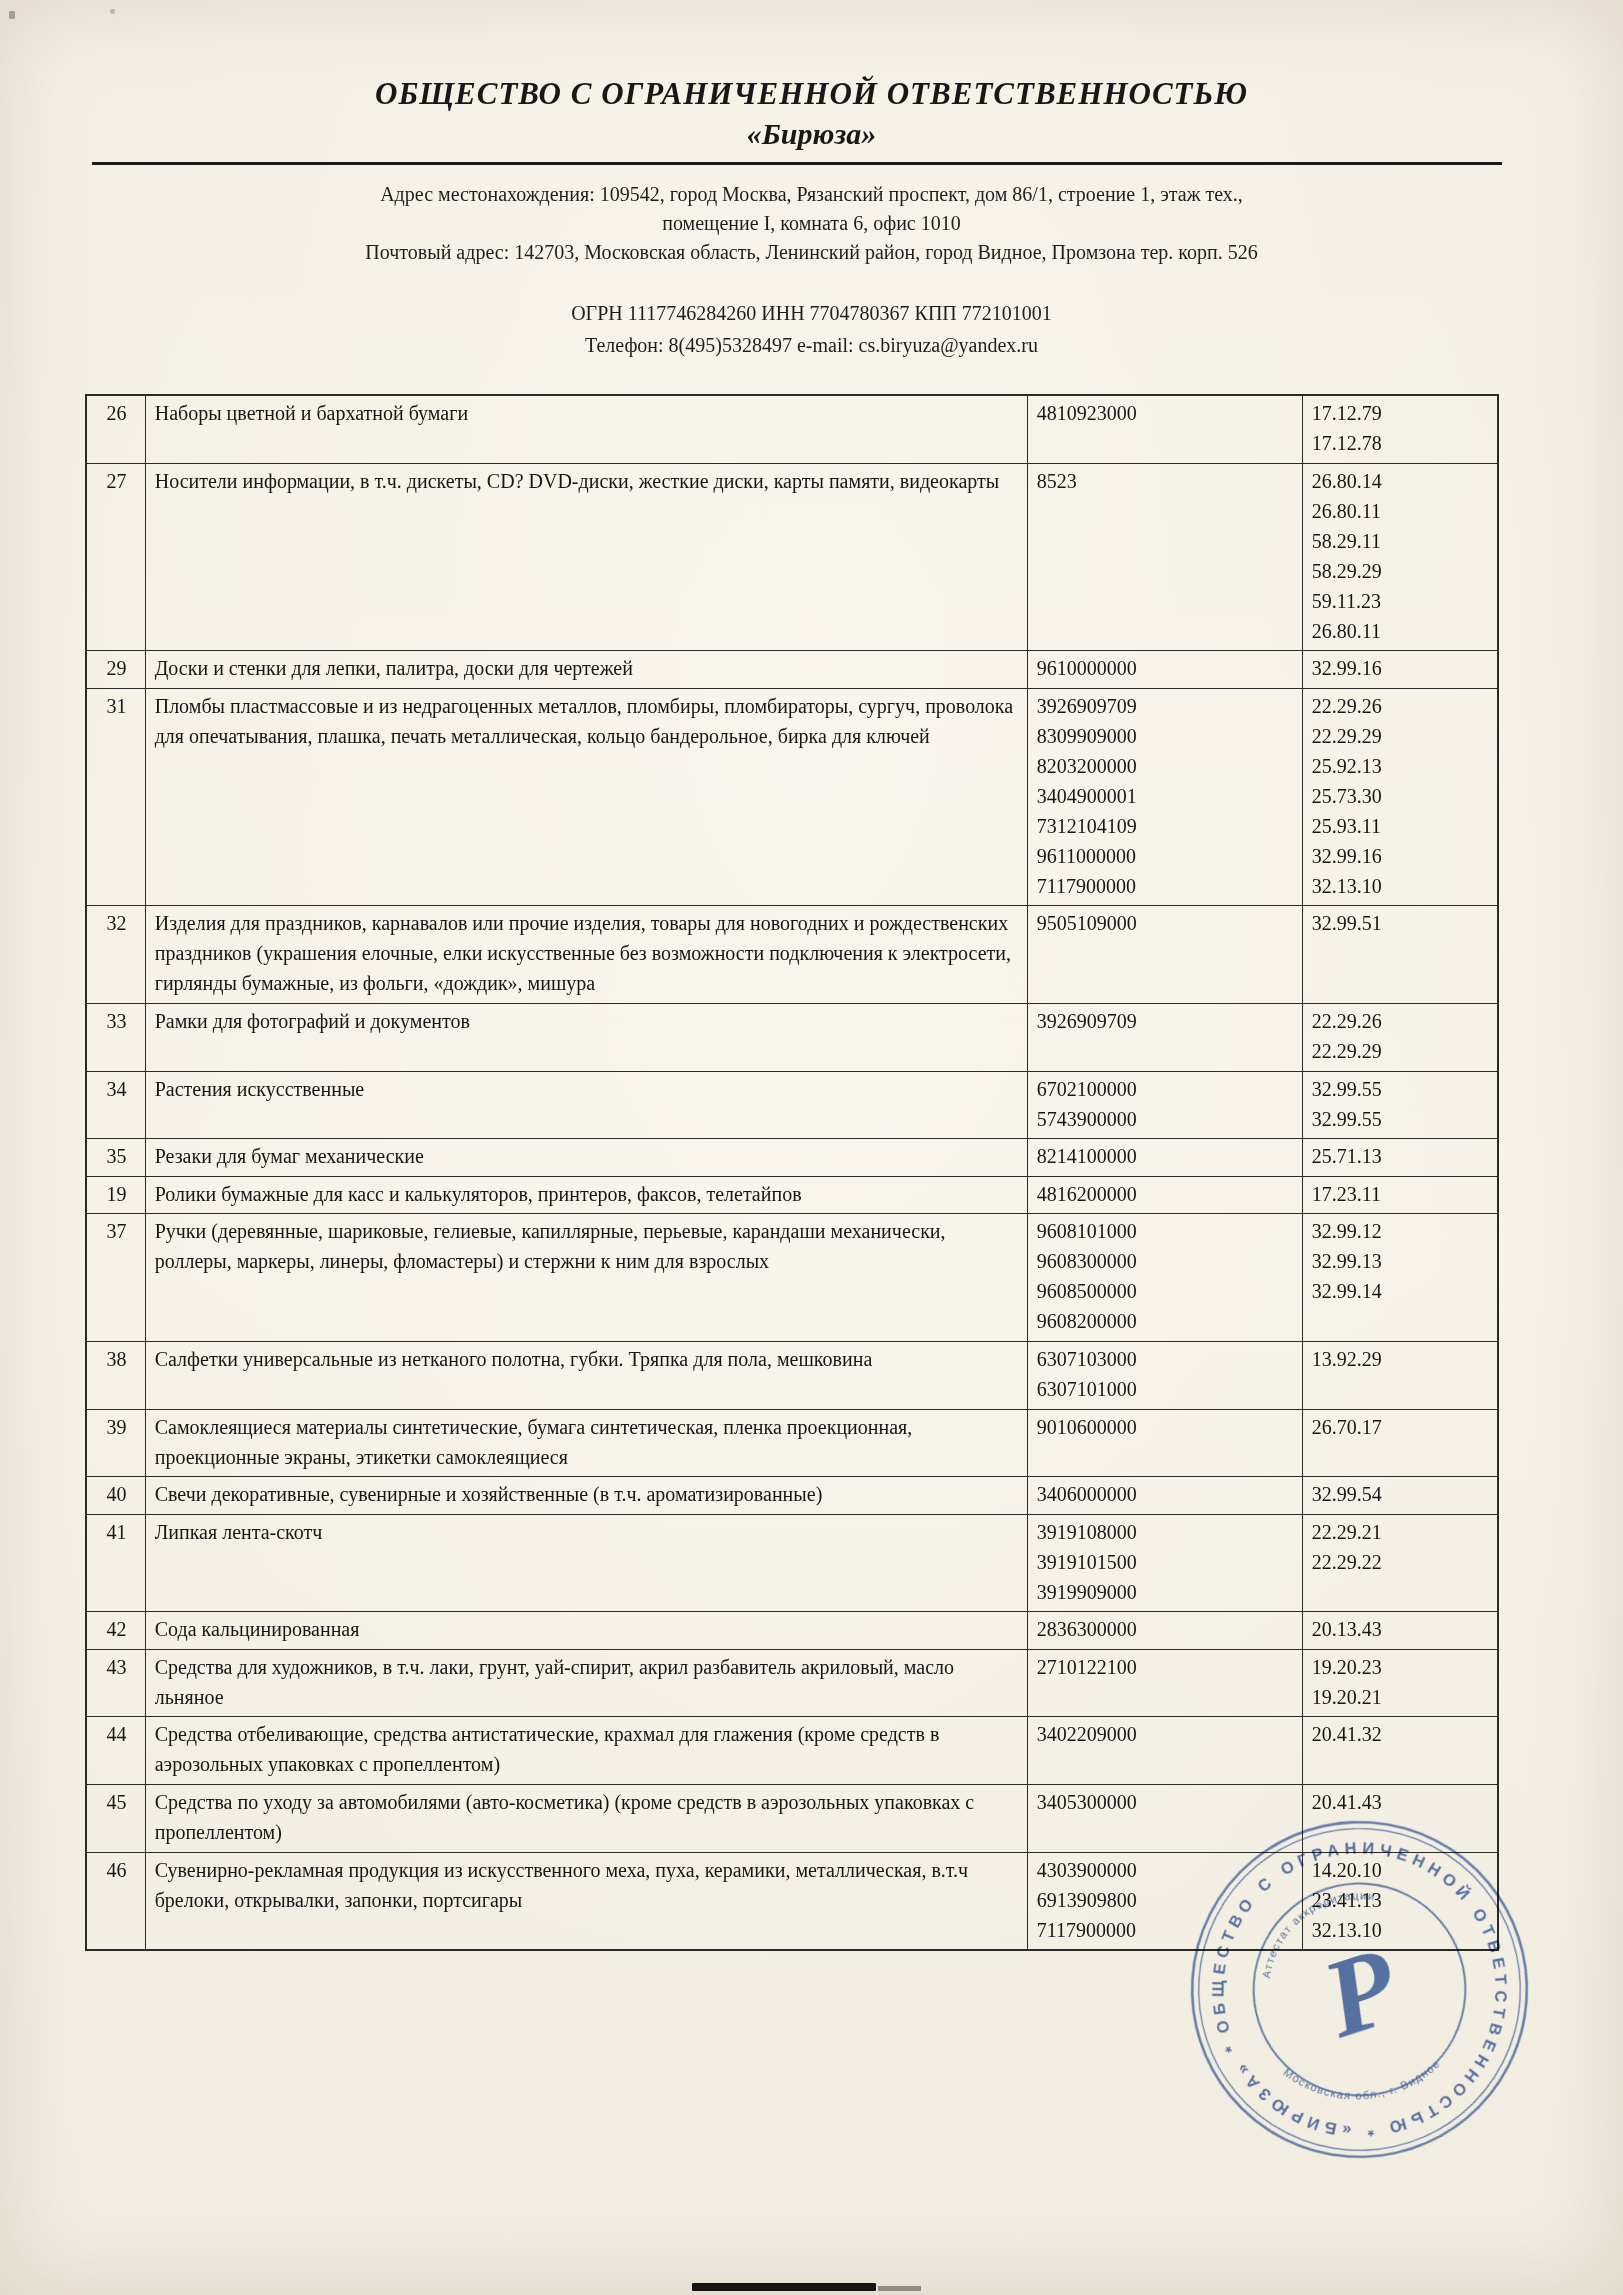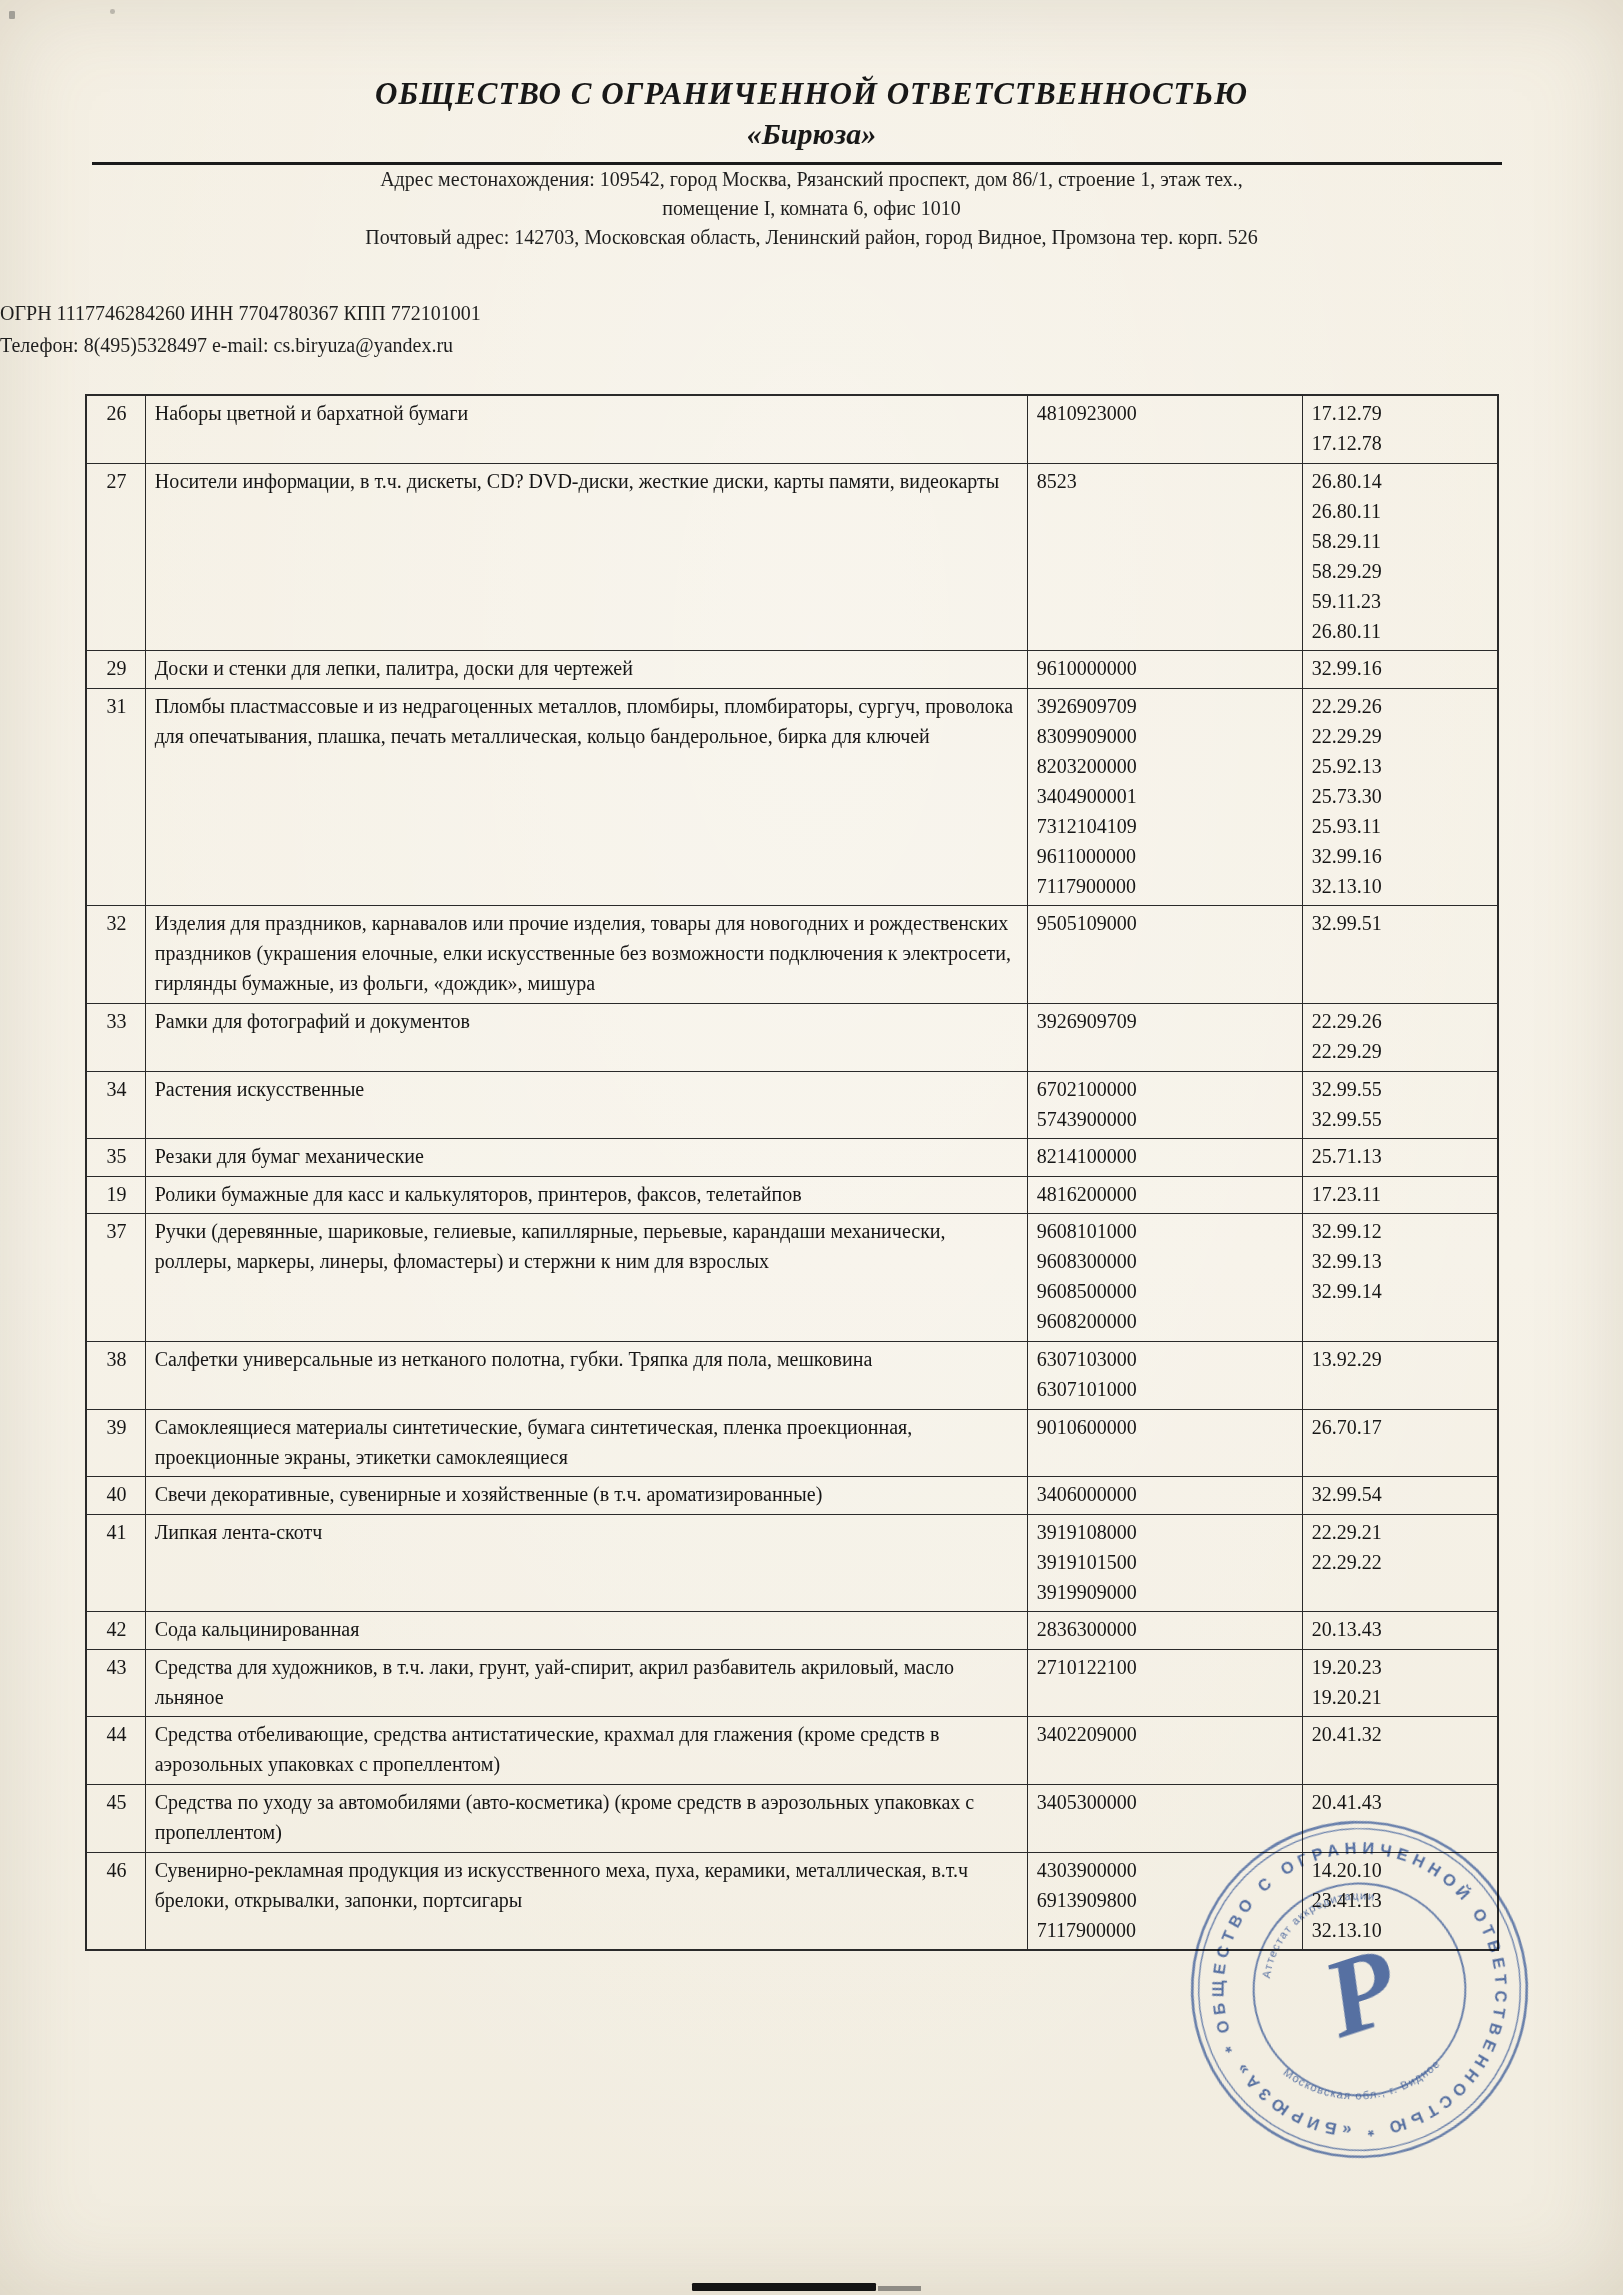--- a/index.html
+++ b/index.html
@@ -25,25 +25,25 @@
   }
   .org-name {
     font-size:30px; font-weight:bold; font-style:italic;
     margin-top:5.2px; color:#181818;text-align:center;
   }
   .header-rule {
     height:3.3px; background:#1a1a1a;
     margin:10.5px 121px 0 92px;
   }
   .address-block {
-    margin-top:0; text-align:center;
+    margin-top:15px; text-align:center;
     font-size:20px; line-height:29px; color:#1e1e1e;
   }
   .reg-block {
-    margin-top:45px; text-align:left;
+    margin-top:30px; text-align:center;
     font-size:20px; line-height:32px; color:#1e1e1e;
   }
 
   
   table.product-table {
     border-collapse:collapse;
     table-layout:fixed;
     margin:33px 0 0 85px;
     width:1412px;
     border:2px solid #2a2a2a;

